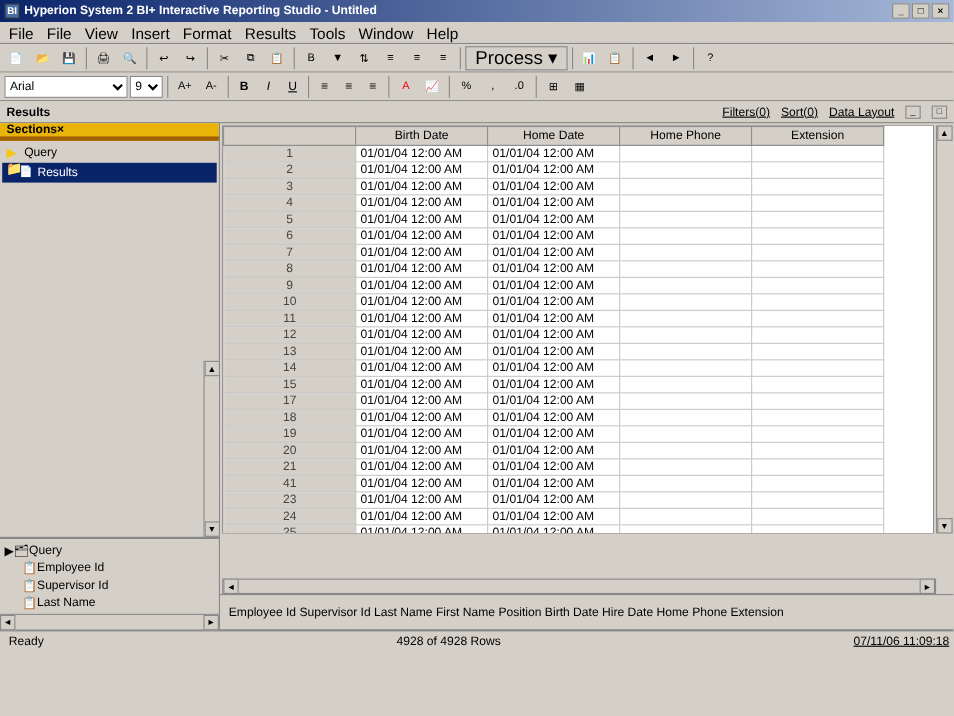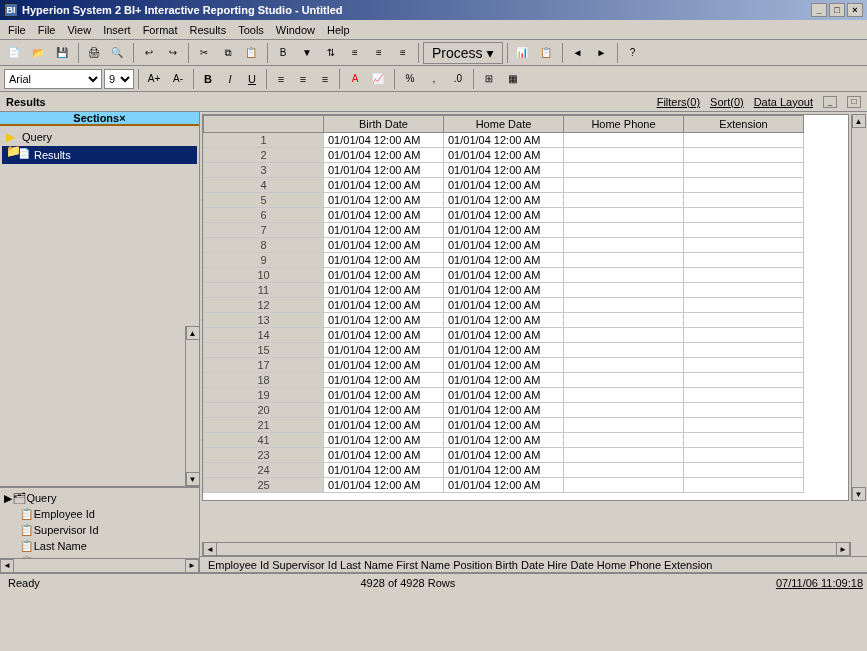--- a/index.html
+++ b/index.html
@@ -34,21 +34,21 @@
     #menu-bar {
       background: #d4d0c8;
       border-bottom: 1px solid #888;
       height: 20px;
       display: flex;
       align-items: center;
       padding: 0 2px;
     }
     .menu-item {
       padding: 2px 6px;
-      font-size: 11px;
+      font-size: 14px;
       cursor: pointer;
     }
 
     
     #toolbar1, #toolbar2 {
       background: #d4d0c8;
       border-bottom: 1px solid #888;
       height: 26px;
       display: flex;
       align-items: center;
@@ -61,42 +61,42 @@
       width: 22px; height: 22px;
       display: flex; align-items: center; justify-content: center;
       cursor: pointer;
       font-size: 10px;
     }
     .tb-sep { width: 1px; height: 20px; background: #888; margin: 0 2px; }
     .tb-process {
       background: #d4d0c8;
       border: 1px solid #888;
       padding: 2px 8px;
-      font-size: 14px;
+      font-size: 17px;
       cursor: pointer;
       height: 22px;
       display: flex; align-items: center;
     }
 
     
     #font-toolbar {
       background: #d4d0c8;
       border-bottom: 1px solid #888;
       height: 26px;
       display: flex;
       align-items: center;
       padding: 2px 4px;
       gap: 2px;
     }
     .font-select {
       border: 1px solid #888;
       background: white;
       height: 20px;
       font-size: 11px;
-      width: 98px;
+      width: 112px;
     }
     .size-select {
       border: 1px solid #888;
       background: white;
       height: 20px;
       font-size: 11px;
       width: 30px;
     }
     .fmt-btn {
       background: #d4d0c8;
@@ -130,26 +130,26 @@
     
     #left-panel {
       width: 200px;
       background: #d4d0c8;
       border-right: 1px solid #888;
       display: flex;
       flex-direction: column;
       flex-shrink: 0;
     }
     #sections-header {
-      background: #7dd3fc;
-      border-bottom: 2px solid #a16207;
+      background: #eab308;
+      border-bottom: 4px solid #a16207;
       height: 22px;
       display: flex;
       align-items: center;
-      justify-content: center;
+      justify-content: flex-start;
       padding: 0 6px;
       font-weight: bold;
     }
     .close-btn { cursor: pointer; font-size: 11px; }
     #sections-tree {
       flex: 1;
       overflow-y: auto;
       padding: 2px;
     }
     .tree-item {
@@ -225,21 +225,21 @@
       color: #444;
     }
     .corner-cell {
       background: #d4d0c8;
       border: 1px solid #888;
       min-width: 30px;
     }
 
     
     #grid-bottom {
-      height: 16px;
+      height: 32px;
       background: #d4d0c8;
       border-top: 1px solid #888;
       display: flex;
       align-items: center;
       font-size: 11px;
       overflow: hidden;
     }
     #col-headers {
       padding: 2px 8px;
       white-space: nowrap;

